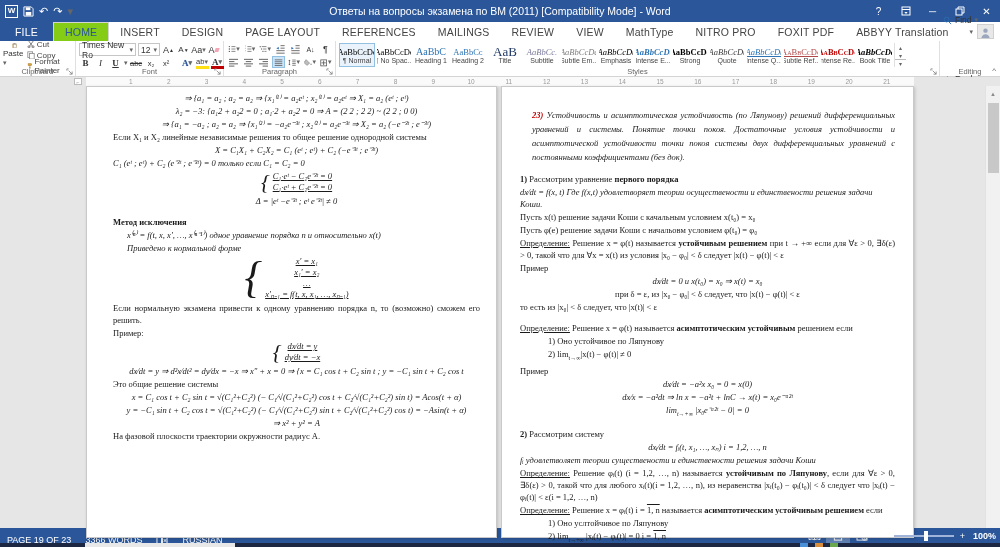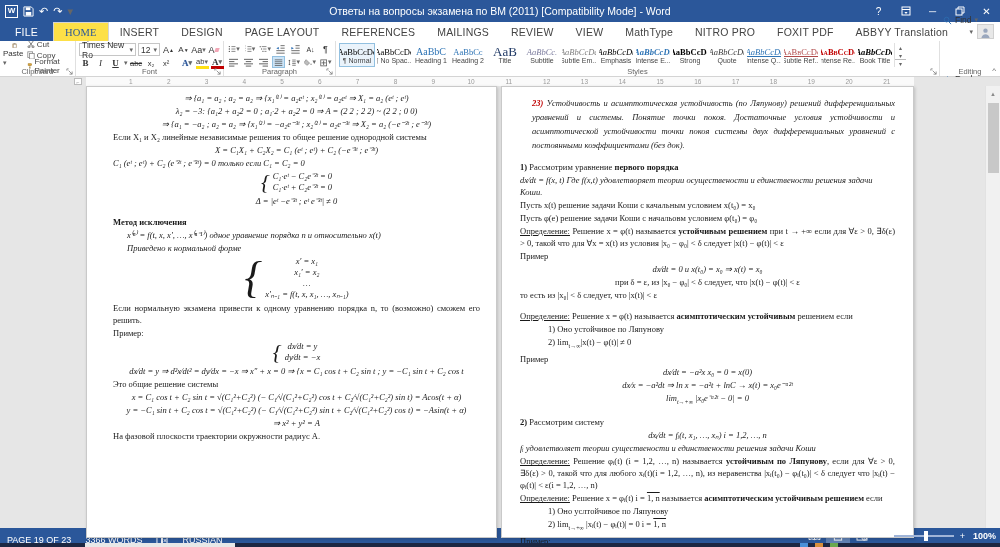--- a/index.html
+++ b/index.html
@@ -13,21 +13,21 @@
     display:flex; align-items:center; justify-content:center; }
   .qat span { font-size:11px; line-height:1; cursor:default; }
   .win-title { position:absolute; left:50%; transform:translateX(-50%); font-size:10.5px; white-space:nowrap; }
   .win-controls { margin-left:auto; display:flex; height:100%; }
   .win-controls .wc { width:27px; height:100%; display:flex; align-items:center; justify-content:center; font-size:10px; }
 
   
   .tabrow { height:19px; background:#fff; display:flex; align-items:stretch; position:relative; }
   .tab { padding:0 11px; font-size:10.5px; color:#444; display:flex; align-items:center; letter-spacing:.2px; }
   .tab.file { background:#2b579a; color:#fff; padding:0 15px; }
-  .tab.active { color:#2b579a; border:1px solid #d4d4d4; border-bottom:none; background:#fde047;font-family:Liberation Serif, serif; }
+  .tab.active { color:#2b579a; border:1px solid #d4d4d4; border-bottom:none; background:#84cc16; }
   .tab-right { margin-left:auto; display:flex; align-items:center; gap:4px; padding-right:6px; }
   .avatar { width:17px; height:15px; background:#e8e8e8; border:1px solid #d0d0d0; display:flex; align-items:flex-end; justify-content:center; }
   .caret { font-size:7px; color:#666; }
 
   
   .ribbon { height:36px; background:#fff; border-bottom:1px solid #d4d4d4; display:flex; position:relative; }
   .rgroup { position:relative; border-right:1px solid #e0e0e0; padding:2px 3px 9px 3px; display:flex; }
   .rgroup .glabel { position:absolute; bottom:0; left:0; right:0; text-align:center; font-size:7.5px; color:#666; }
   .launcher { position:absolute; bottom:1px; right:2px; }
   .rowstack { display:flex; flex-direction:column; justify-content:flex-start; gap:1px; }
@@ -83,36 +83,36 @@
   .ruler .nums { position:absolute; left:26px; top:0; bottom:0; display:flex; align-items:center; gap:0; }
   .ruler .nums span { width:37.8px; text-align:center; font-size:6.5px; color:#9a9a9a; }
   .tabsel { position:absolute; left:-12px; top:1px; width:8px; height:7px; border:1px solid #bbb; background:#fff;
     font-size:5px; color:#666; line-height:6px; text-align:center; }
 
   
   .docarea { height:442px; position:relative; background:#e6e6e6; }
   .page { position:absolute; top:0; bottom:-10px; background:#fff; border:1px solid #c9c9c9;
     box-shadow:1px 1px 3px rgba(0,0,0,.18); font-family:"Liberation Serif",serif; color:#1a1a1a; }
   .page.left  { left:86px;  width:411px; padding:4px 16px 0 26px; }
-  .page.right { left:501px; width:413px; padding:8px 18px 0 18px; }
+  .page.right { left:501px; width:413px; padding:20px 18px 0 18px; }
   .ln { font-size:8.5px; line-height:12px; margin:1px 0; }
   .a-c { text-align:center; }
   .a-j { text-align:justify; }
   .s-b { font-weight:bold; }
   .s-i { font-style:italic; }
   .math { font-style:italic; }
   .qhead { margin-left:12px; line-height:14px; }
   .qhead b { color:#c00000; font-style:italic; }
   .num { margin-left:28px; }
   .ind { margin-left:14px; }
   .sp { margin-top:9px; }
   .ovl { text-decoration:overline; }
   .sys { display:flex; justify-content:center; align-items:center; gap:3px; font-style:italic; margin:2px 0; }
   .sys .br { font-weight:300; line-height:.9; font-family:"Liberation Serif",serif; }
-  .sys .rw { font-size:8.5px; line-height:11px; text-align:center; }
+  .sys .rw { font-size:8.5px; line-height:11px; text-align:center;text-decoration:underline; }
   sub { font-size:6px; }
 
   
   .vscroll { position:absolute; right:0; top:0; bottom:0; width:15px; background:#f1f1f1; border-left:1px solid #e2e2e2; }
   .vscroll .sb-up { height:15px; display:flex; align-items:center; justify-content:center; font-size:6px; color:#8a8a8a; }
   .vscroll .thumb { position:absolute; top:17px; left:2px; width:11px; height:70px; background:#c8c8c8; }
 
   
   .statusbar { height:15px; background:#2b579a; color:#fff; display:flex; align-items:center; font-size:9px; }
   .statusbar .sitem { padding:0 7px; display:flex; align-items:center; gap:4px; height:100%;margin-top:9px; }

